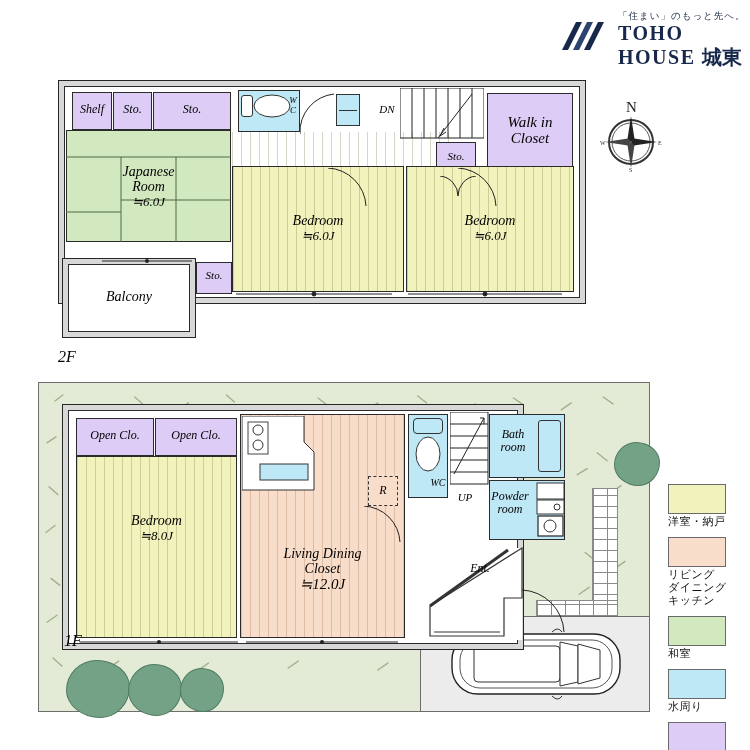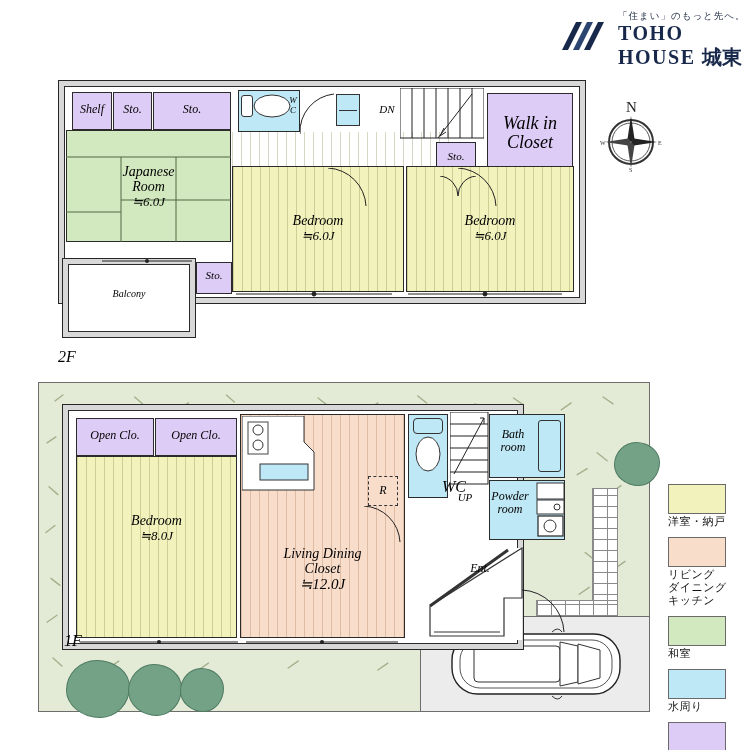--- a/index.html
+++ b/index.html
@@ -167,21 +167,21 @@
         <line x1="72" y1="0" x2="72" y2="50"></line>
     </g>
     <line x1="38" y1="50" x2="72" y2="6" stroke="#222" stroke-width="1"></line>
     <path d="M40 48 L46 44 M40 48 L44 40" stroke="#222" stroke-width="1" fill="none"></path>
   </svg>
 
   <div class="roomwrap f-purple" style="left:436px;top:142px;width:40px;height:34px;"></div>
   <div class="lbl" style="left:436px;top:151px;width:40px;font-size:11px;">Sto.</div>
 
   <div class="roomwrap f-purple" style="left:487px;top:93px;width:86px;height:83px;"></div>
-  <div class="lbl" style="left:487px;top:114px;width:86px;font-size:18px;">
+  <div class="lbl" style="left:487px;top:114px;width:86px;font-size:15px;">
     <span>Walk in</span><br><span>Closet</span>
   </div>
 
   <div class="roomwrap f-yellow stripes" style="left:232px;top:166px;width:172px;height:126px;"></div>
   <div class="lbl" style="left:232px;top:213px;width:172px;font-size:14px;">
     <span>Bedroom</span><br>
     <span style="font-size:13px">≒6.0J</span>
   </div>
 
   <div class="roomwrap f-yellow stripes" style="left:406px;top:166px;width:168px;height:126px;"></div>
@@ -199,21 +199,21 @@
   <svg style="position:absolute;left:438px;top:176px;width:42px;height:24px;">
     <path d="M2 0 A20 20 0 0 1 20 20" fill="none" stroke="#222" stroke-width="1"></path>
     <path d="M38 0 A20 20 0 0 0 20 20" fill="none" stroke="#222" stroke-width="1"></path>
   </svg>
 
   <div class="roomwrap f-purple" style="left:196px;top:262px;width:36px;height:32px;"></div>
   <div class="lbl" style="left:196px;top:270px;width:36px;font-size:11px;">Sto.</div>
 
   <div class="wall" style="left:62px;top:258px;width:134px;height:80px;"></div>
   <div class="roomwrap f-white" style="left:68px;top:264px;width:122px;height:68px;"></div>
-  <div class="lbl" style="left:68px;top:289px;width:122px;font-size:10px;">Balcony</div>
+  <div class="lbl" style="left:68px;top:289px;width:122px;font-size:14px;">Balcony</div>
 
   <svg style="position:absolute;left:232px;top:288px;width:344px;height:14px;">
     <g stroke="#222" stroke-width="1" fill="none">
       <line x1="4" y1="6" x2="160" y2="6"></line>
         <circle cx="82" cy="6" r="2" fill="#222"></circle>
       <line x1="176" y1="6" x2="330" y2="6"></line>
         <circle cx="253" cy="6" r="2" fill="#222"></circle>
     </g>
   </svg>
   <svg style="position:absolute;left:100px;top:256px;width:96px;height:12px;">
@@ -328,21 +328,21 @@
 
   <svg style="position:absolute;left:362px;top:506px;width:44px;height:40px;">
     <path d="M2 0 A38 38 0 0 1 38 36" fill="none" stroke="#222" stroke-width="1"></path>
   </svg>
 
   <div class="roomwrap f-blue" style="left:408px;top:414px;width:40px;height:84px;"></div>
   <div class="fx fx-blue" style="left:413px;top:418px;width:30px;height:16px;border-radius:4px;"></div>
   <svg style="position:absolute;left:412px;top:434px;width:34px;height:38px;">
     <ellipse cx="16" cy="20" rx="12" ry="17" fill="#fff" stroke="#333"></ellipse>
   </svg>
-  <div class="lbl" style="left:408px;top:478px;width:60px;font-size:16px;margin-left:16px;">WC</div>
+  <div class="lbl" style="left:408px;top:478px;width:60px;font-size:10px;">WC</div>
 
   <svg style="position:absolute;left:450px;top:412px;width:40px;height:78px;">
     <rect x="0" y="0" width="38" height="72" fill="none" stroke="#222"></rect>
     <g stroke="#222" stroke-width="1">
       <line x1="0" y1="12" x2="38" y2="12"></line>
         <line x1="0" y1="24" x2="38" y2="24"></line>
       <line x1="0" y1="36" x2="38" y2="36"></line>
         <line x1="0" y1="48" x2="38" y2="48"></line>
       <line x1="0" y1="60" x2="38" y2="60"></line>
     </g>

